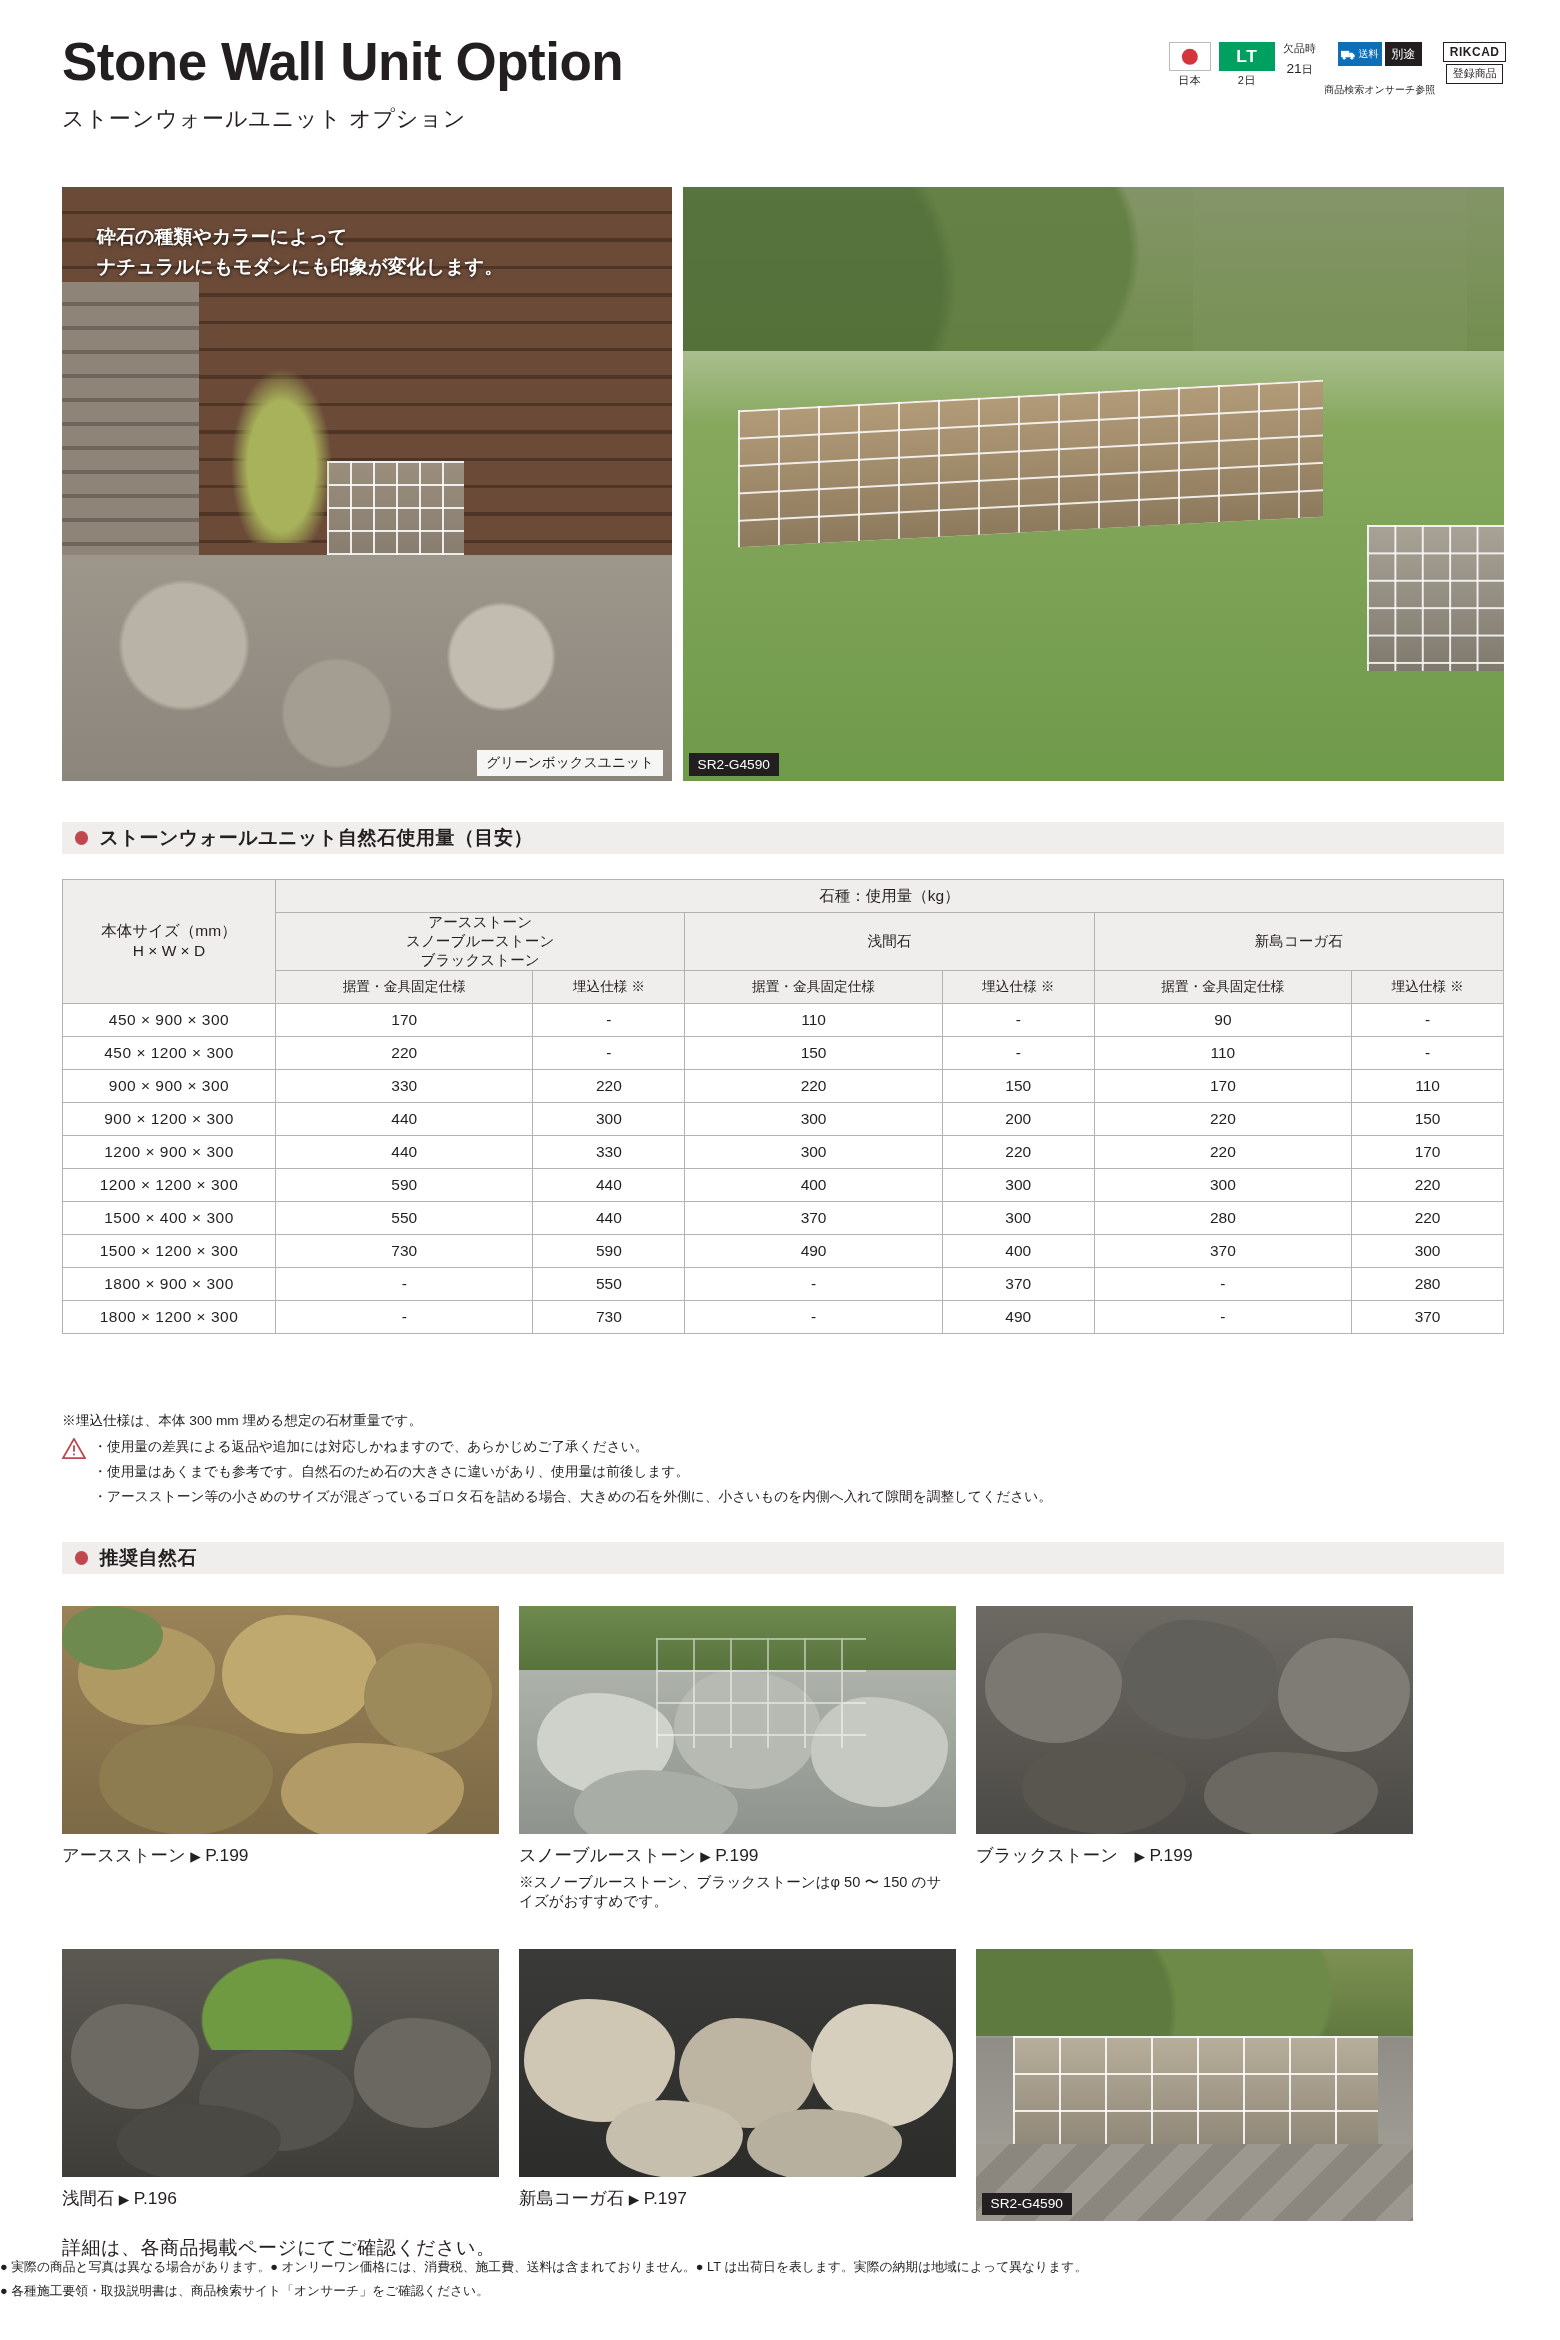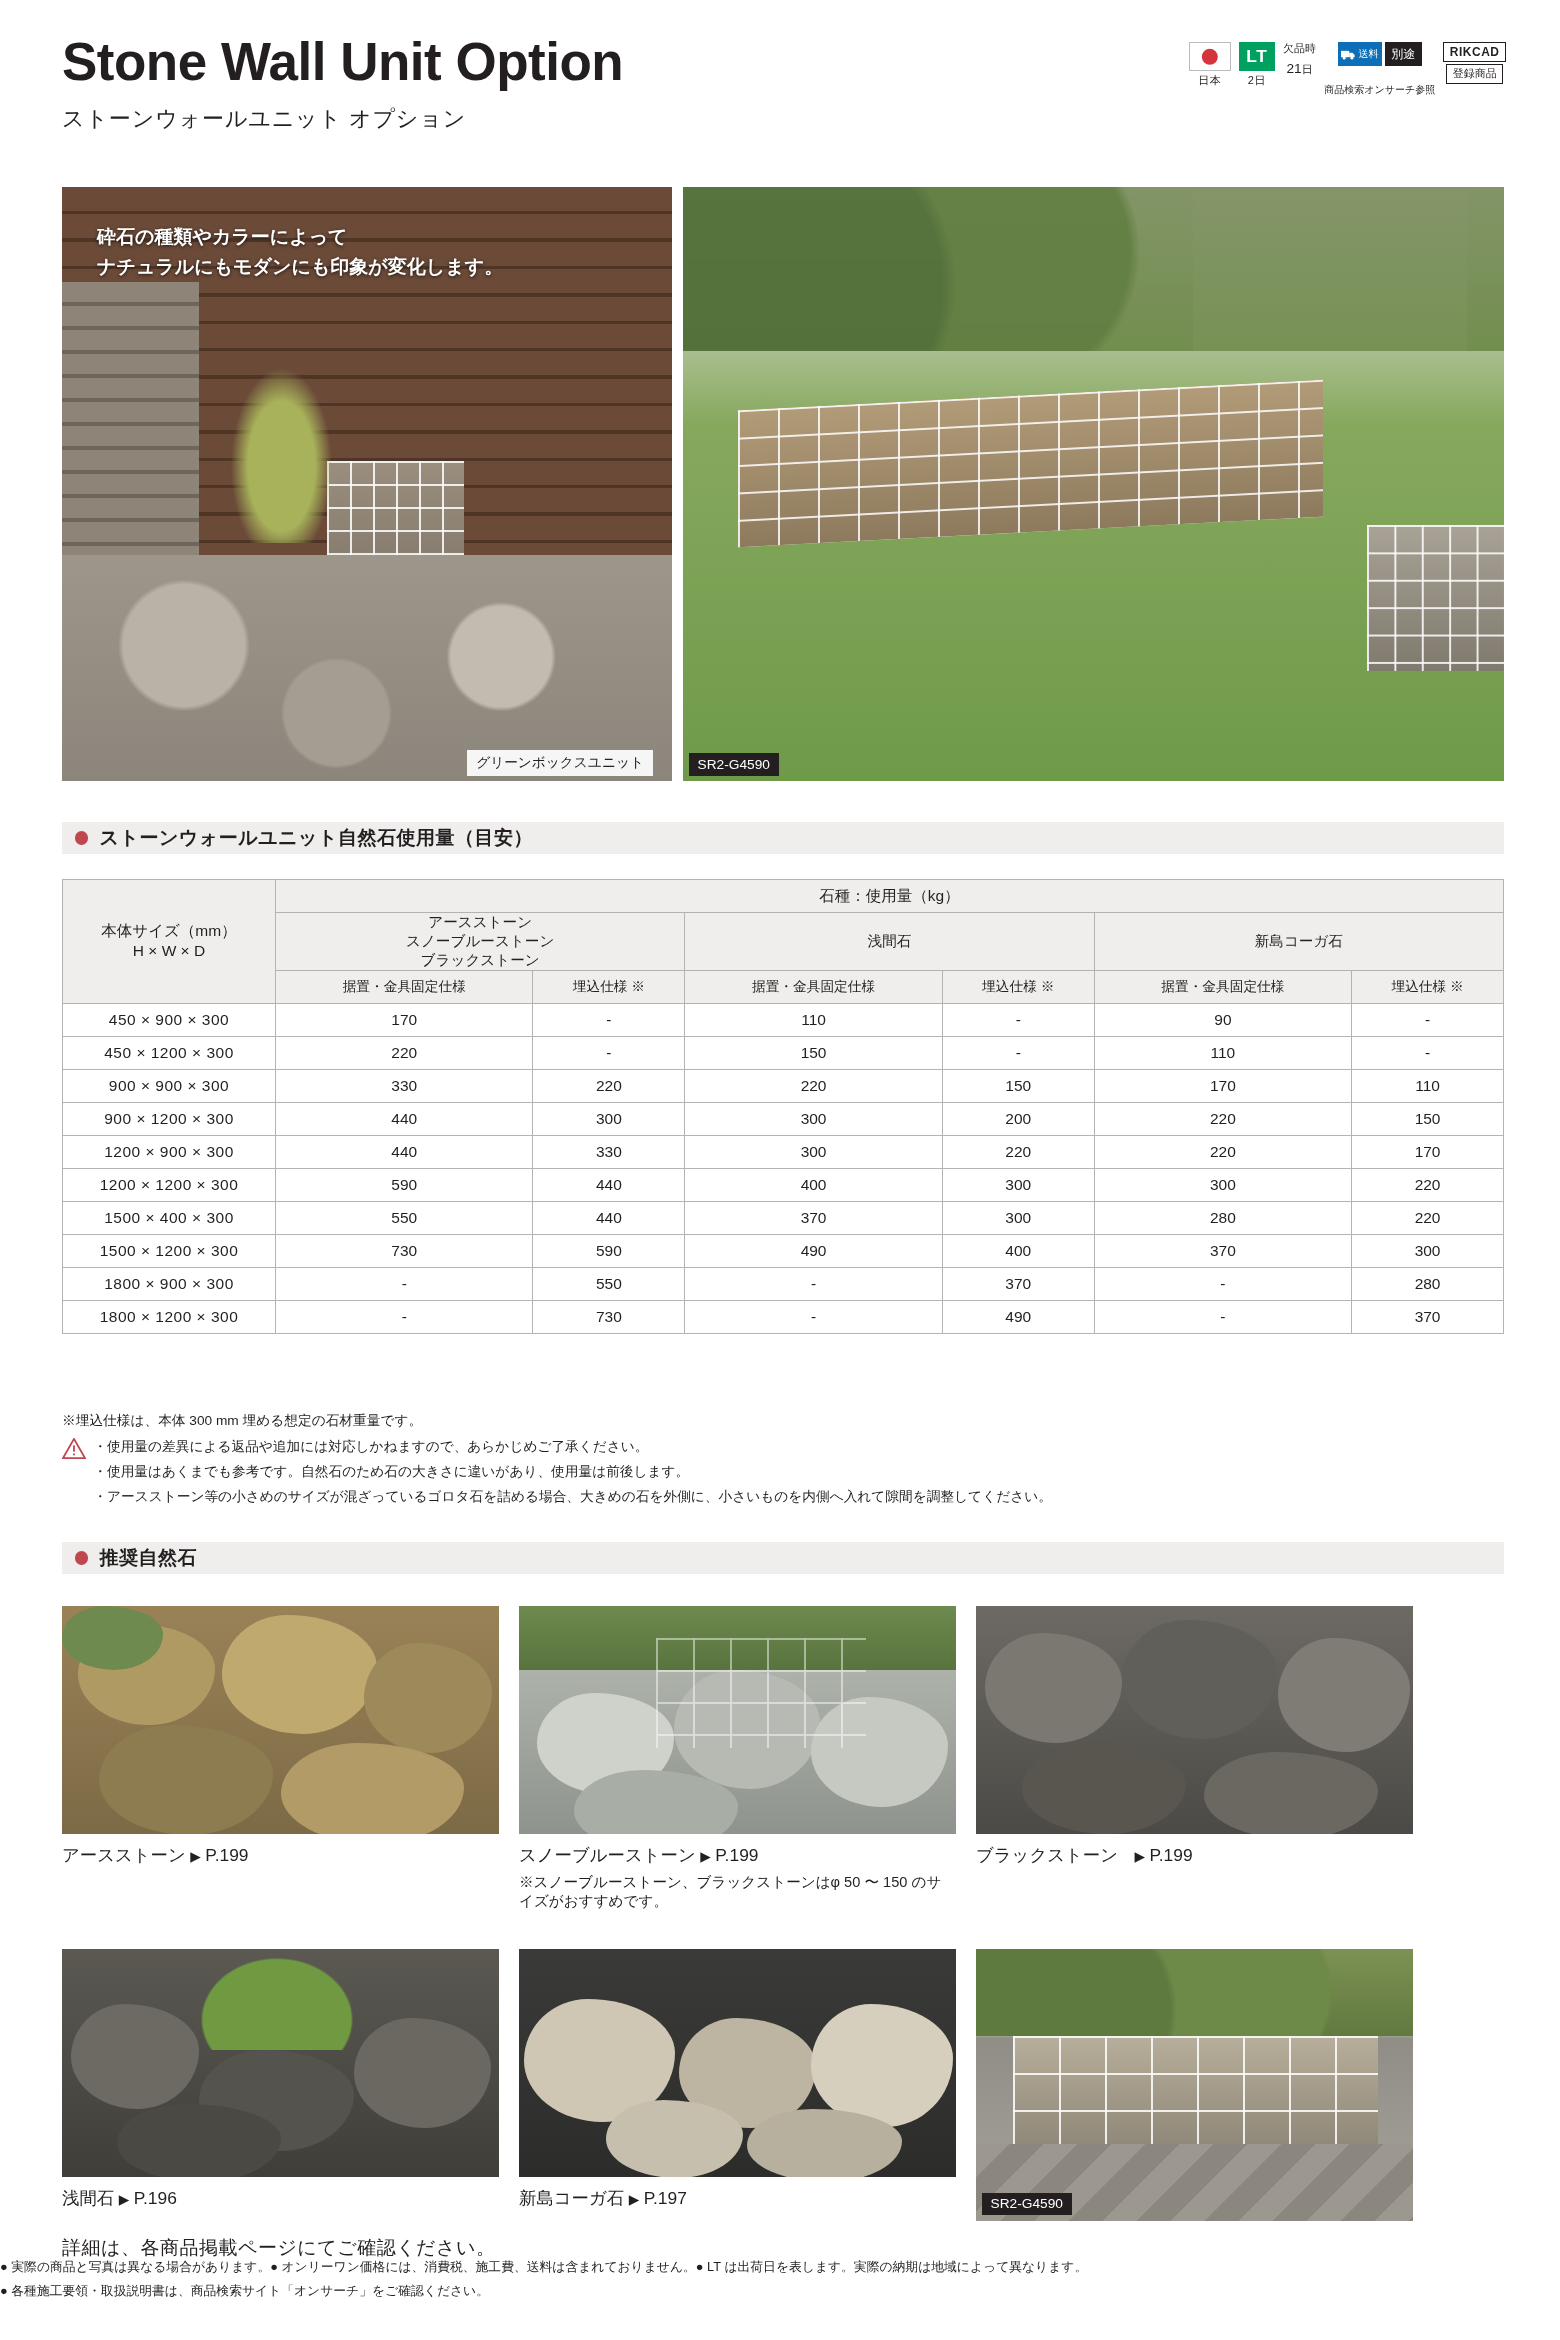--- a/index.html
+++ b/index.html
@@ -76,21 +76,21 @@
     left: 50%;
     top: 50%;
     transform: translate(-50%, -50%);
   }
   .badge-label {
     margin-top: 2.7px;
     font-size: 11px;
     letter-spacing: 0.5px;
   }
   .lt-box {
-    width: 36px;
+    width: 56px;
     height: 29px;
     background: #00a160;
     color: #fff;
     font-weight: bold;
     font-size: 17.4px;
     display: flex;
     align-items: center;
     justify-content: center;
     letter-spacing: 0.5px;
   }
@@ -176,21 +176,21 @@
 
   .caption-tag {
     position: absolute;
     bottom: 5.5px;
     background: rgba(255,255,255,0.92);
     font-size: 13.7px;
     padding: 3.7px 9.1px;
     color: #231f20;
     white-space: nowrap;
   }
-  .caption-tag.right-align { right: 19px; }
+  .caption-tag.right-align { right: 9px; }
   .caption-dark {
     position: absolute;
     bottom: 5.5px;
     left: 5.5px;
     background: #231f20;
     color: #fff;
     font-size: 13.7px;
     padding: 3.7px 9.1px;
   }
   .hero-overlay-text {

